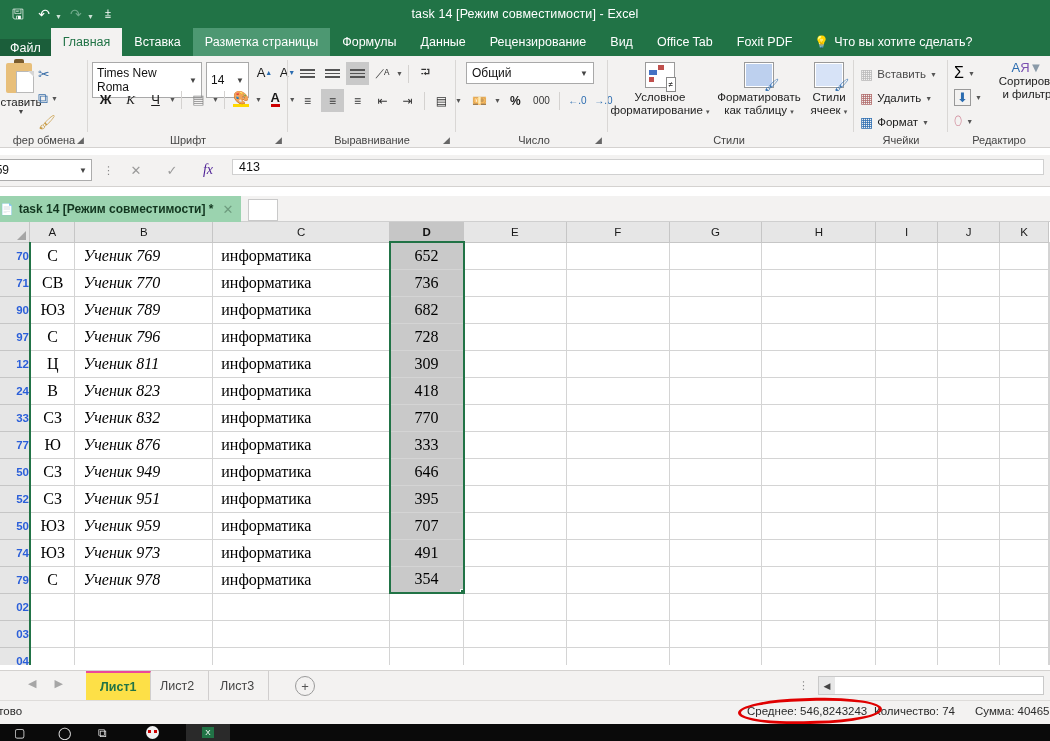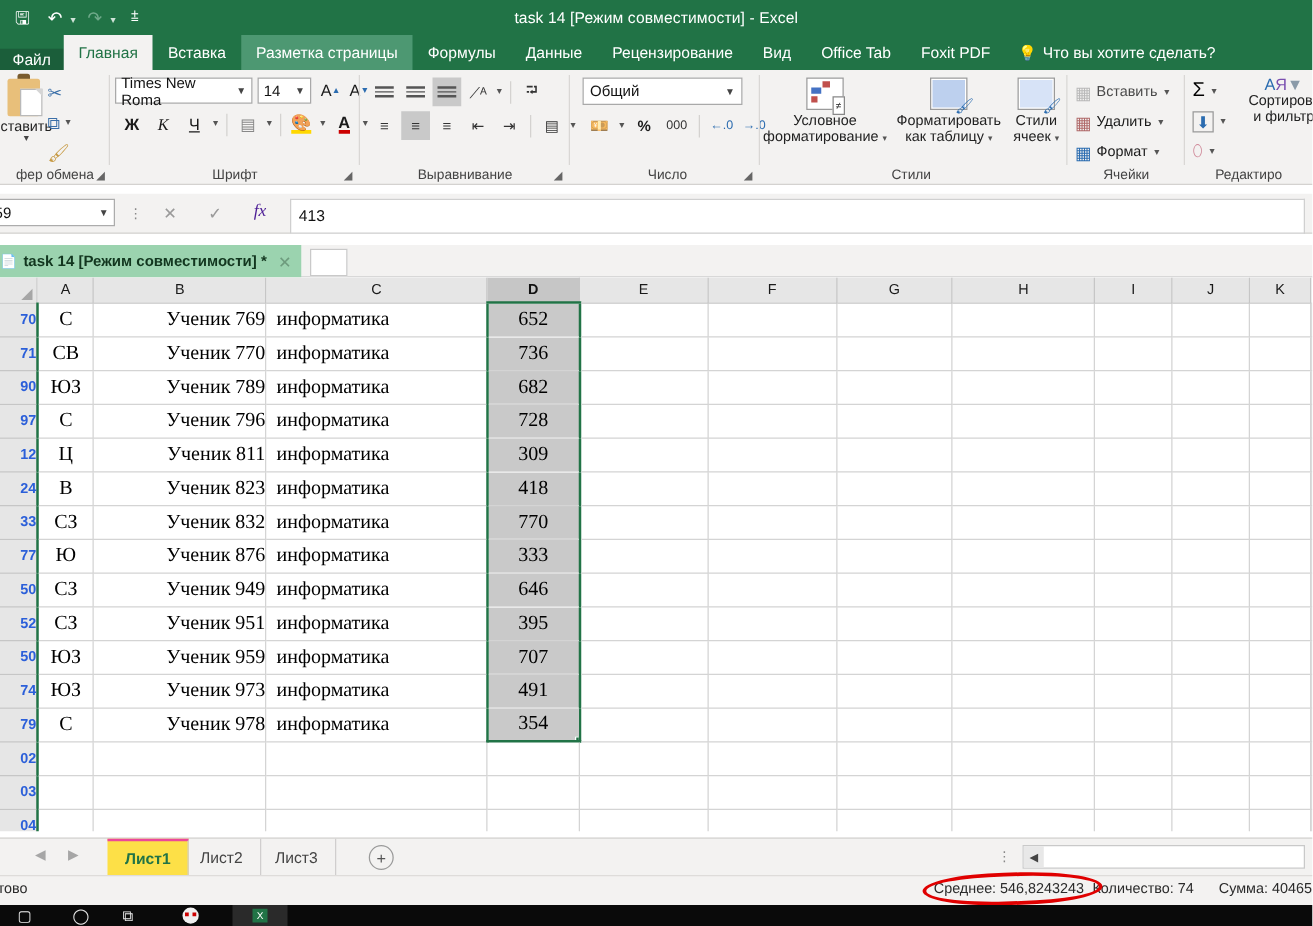--- a/index.html
+++ b/index.html
@@ -65,21 +65,21 @@
   .cb-page:after { content:""; position:absolute; right:-1px; top:-1px; border-width:0 6px 6px 0; border-style:solid; border-color:transparent #d5d5d5 transparent transparent; }
   .paste-text { font-size:11.5px; color:#222; margin-top:1px; }
   .paste-caret { font-size:7px; color:#444; }
   .clip-small { position:absolute; left:38px; top:6px; width:46px; }
   .mini-row { height:24px; display:flex; align-items:center; gap:3px; }
   .ico { font-size:14px; line-height:1; }
   .mini-caret { font-size:7px; color:#555; }
 
   
   .fontbox {
-    position:absolute; background:#fff; border:1px solid #a9a9a9; height:21px;
+    position:absolute; background:#fff; border:1px solid #a9a9a9; height:36px;
     display:flex; align-items:center; padding:0 4px; font-size:12px; color:#111;
   }
   .fb-caret { margin-left:auto; font-size:8px; color:#444; }
   .fgrow2 { position:absolute; top:32px; left:0; display:flex; align-items:center; gap:2px; }
   .fbtn {
     height:23px; min-width:23px; display:flex; align-items:center; justify-content:center;
     font-size:13px; color:#1a1a1a; padding:0 3px;
   }
   .vsep { width:1px; height:18px; background:#d4d2d0; margin:0 3px; }
   .underline-A { border-bottom:3px solid #c00; line-height:12px; }
@@ -119,21 +119,21 @@
     position:absolute; left:-18px; top:4px; width:110px; height:22px;
     background:#fff; border:1px solid #acacac; display:flex; align-items:center;
     padding:0 4px; font-size:12px; color:#111;
   }
   .nb-caret { margin-left:auto; font-size:8px; color:#444; }
   .fbar-dots { position:absolute; left:103px; top:9px; font-size:11px; color:#888; letter-spacing:0; }
   .fbtns { position:absolute; left:118px; top:4px; display:flex; align-items:center; }
   .fb-ic { width:36px; height:22px; display:flex; align-items:center; justify-content:center; font-size:13px; color:#9a9a9a; }
   .fb-ic.fx { color:#4c1d95; font-style:italic; font-family:"Liberation Serif", serif; font-size:14px; }
   .formula-input {
-    position:absolute; left:232px; top:4px; right:6px; height:28px;
+    position:absolute; left:232px; top:4px; right:6px; height:16px;
     background:#fff; border:1px solid #d0d0d0; border-left:1px solid #cfcfcf;
     display:flex; align-items:center; padding:0 6px; font-size:12.5px; color:#111;
   }
 
   
   .doctabs { position:absolute; left:0; top:196px; width:1050px; height:26px; background:#f3f2f1; border-bottom:1px solid #cfcfcf; }
   .doctab {
     position:absolute; left:-10px; top:0; height:26px; background:#9bd3af;
     display:flex; align-items:center; gap:5px; padding:0 8px 0 10px;
     font-size:12px; color:#12361f; font-weight:bold;
@@ -161,21 +161,21 @@
     width:30px; height:27px; background:#e6e6e6; border:1px solid #c6c6c6; border-top:none; border-left:none;
     text-align:right; padding-right:3px; font-size:11.5px; color:#2b5fd9;
     border-right:2px solid #217346;
   }
   .cell {
     height:27px; border-right:1px solid #d4d4d4; border-bottom:1px solid #d4d4d4;
     font-family:"Liberation Serif", serif; font-size:16px; color:#000;
     padding:0 5px; white-space:nowrap; overflow:hidden;
   }
   .cell.c-a { text-align:center; }
-  .cell.c-b { text-align:right; padding-left:8px; }
+  .cell.c-b { text-align:left; padding-left:8px;font-style:italic; }
   .cell.c-c { text-align:left; padding-left:8px; }
   .cell.c-d { text-align:center; background:#c9c9c9; }
   .cell.empty { background:#fff; }
   .selcol-left { border-left:2px solid #217346; }
   .selcol-right { border-right:2px solid #217346; }
   .selrow-top { border-top:2px solid #217346; }
   .selrow-bottom { border-bottom:2px solid #217346; position:relative; }
   .fill-handle {
     position:absolute; right:-3px; bottom:-3px; width:6px; height:6px;
     background:#217346; border:1px solid #fff;

